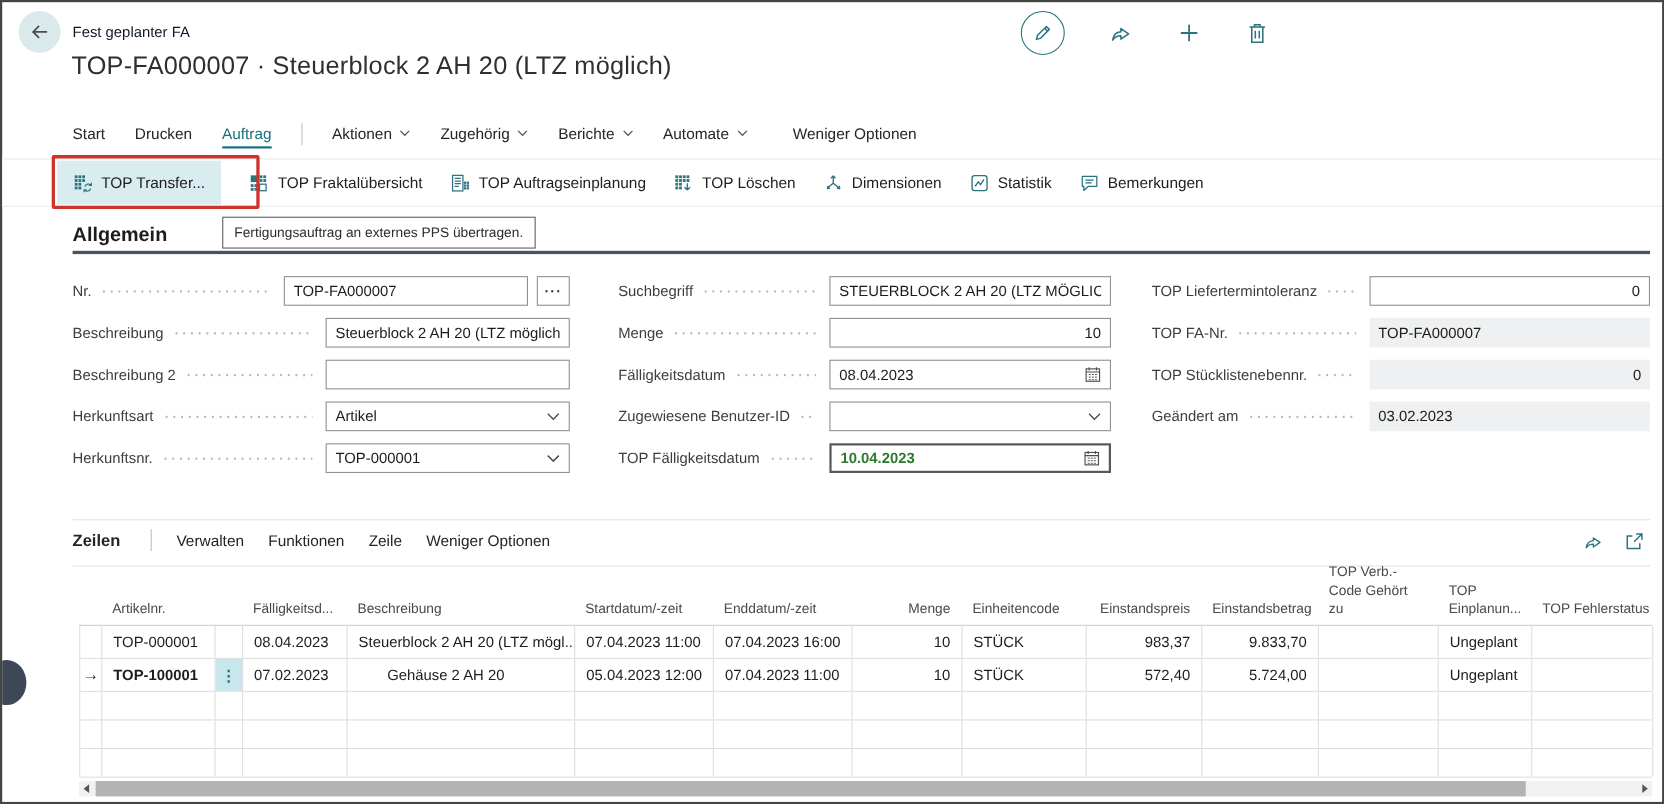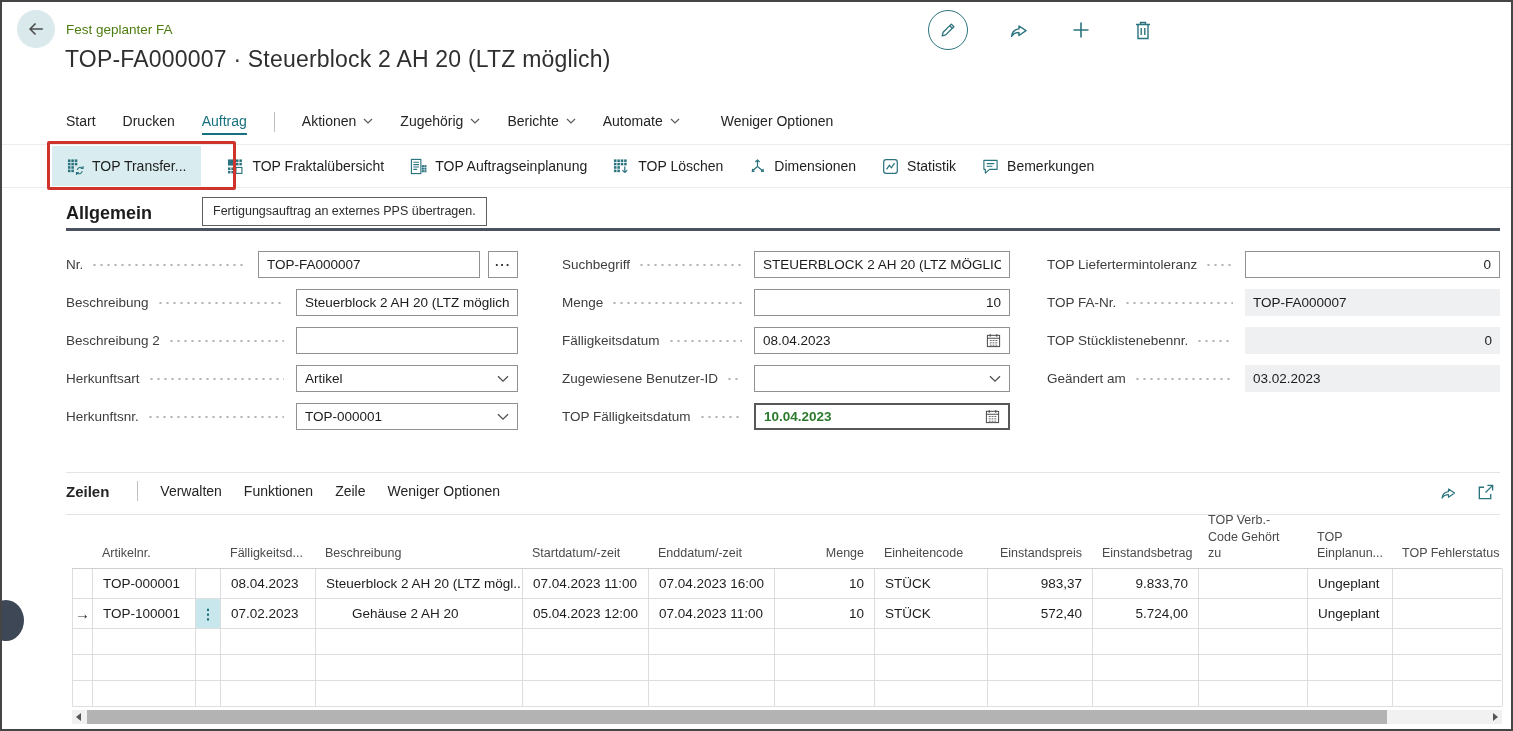--- a/index.html
+++ b/index.html
@@ -2,21 +2,21 @@
 <html><head>
 <meta charset="utf-8">
 <style>
   html,body{margin:0;padding:0;background:#fff;}
   .page{position:relative;width:1513px;height:731px;box-sizing:border-box;border:2px solid #454545;
         background:#fff;font-family:"Liberation Sans",sans-serif;overflow:hidden;}
 
   
   .back{position:absolute;left:15px;top:8px;width:38px;height:38px;border-radius:50%;
         background:#d9e9ec;border:none;display:flex;align-items:center;justify-content:center;cursor:pointer;padding:0;}
-  .caption{position:absolute;left:64px;top:20px;font-size:13.5px;color:#4d7c0f;}
+  .caption{position:absolute;left:64px;top:20px;font-size:13.5px;color:#0f172a;}
   .top-icons{position:absolute;top:8px;left:926px;display:flex;align-items:center;gap:40px;}
   .icon-circle{width:38px;height:38px;border:1px solid #2b737e;border-radius:50%;
         display:flex;align-items:center;justify-content:center;cursor:pointer;}
   .ticon{width:22px;height:22px;display:flex;align-items:center;justify-content:center;cursor:pointer;}
   .title{position:absolute;left:63px;top:44px;margin:0;font-size:23px;font-weight:300;color:#2f2f2f;letter-spacing:.2px;}
 
   
   .command-bar{position:absolute;left:64px;top:110px;display:flex;align-items:center;gap:27px;
         font-size:14px;color:#242424;}
   .tab{display:flex;align-items:center;gap:5px;padding-bottom:4px;border-bottom:2px solid transparent;cursor:pointer;white-space:nowrap;}
@@ -498,21 +498,21 @@
           <div class="td right" style="width: 105px;">983,37</div>
           <div class="td right" style="width: 106px;">9.833,70</div>
           <div class="td" style="width: 109px;"></div>
           <div class="td" style="width: 85px;">Ungeplant</div>
           <div class="td" style="width: 110px;"></div>
         </div>
         <div class="tr">
           <div class="td center" style="width: 20px;">
             <span class="arrow">→</span>
           </div>
-          <div class="td" style="width: 103px;">TOP-100001</div>
+          <div class="td" style="width: 103px; font-weight: bold;">TOP-100001</div>
           <div class="td center menu-on" style="width: 25px;">⋮</div>
           <div class="td" style="width: 95px;">07.02.2023</div>
           <div class="td" style="width: 207px; padding-left: 36px;">Gehäuse 2 AH 20</div>
           <div class="td" style="width: 126px;">05.04.2023 12:00</div>
           <div class="td" style="width: 126px;">07.04.2023 11:00</div>
           <div class="td right" style="width: 100px;">10</div>
           <div class="td" style="width: 113px;">STÜCK</div>
           <div class="td right" style="width: 105px;">572,40</div>
           <div class="td right" style="width: 106px;">5.724,00</div>
           <div class="td" style="width: 109px;"></div>

